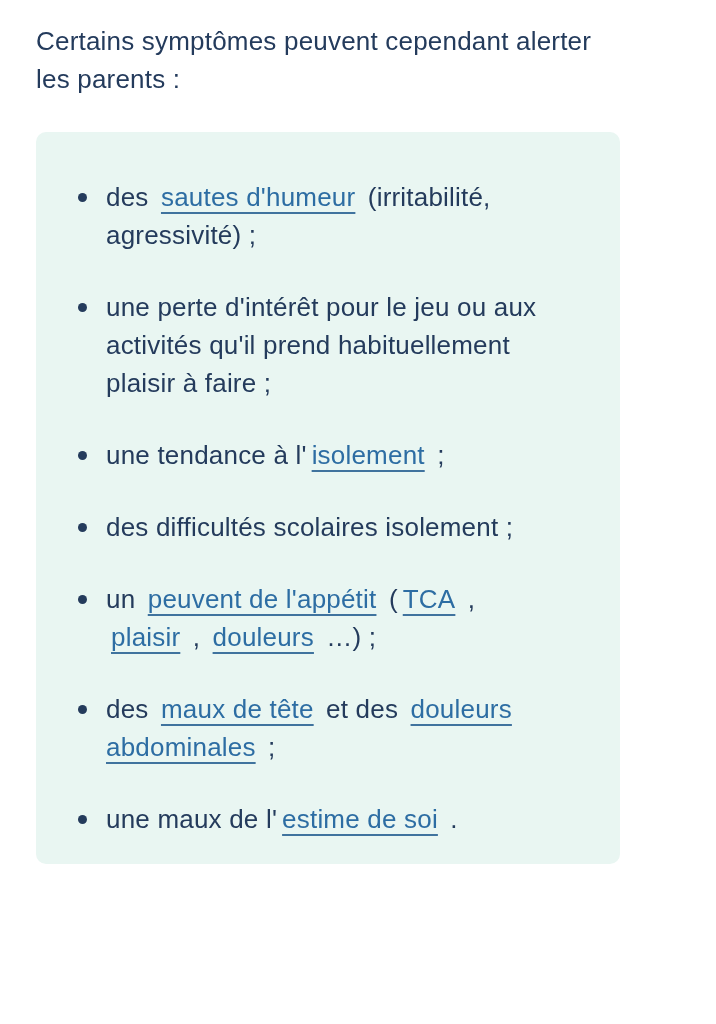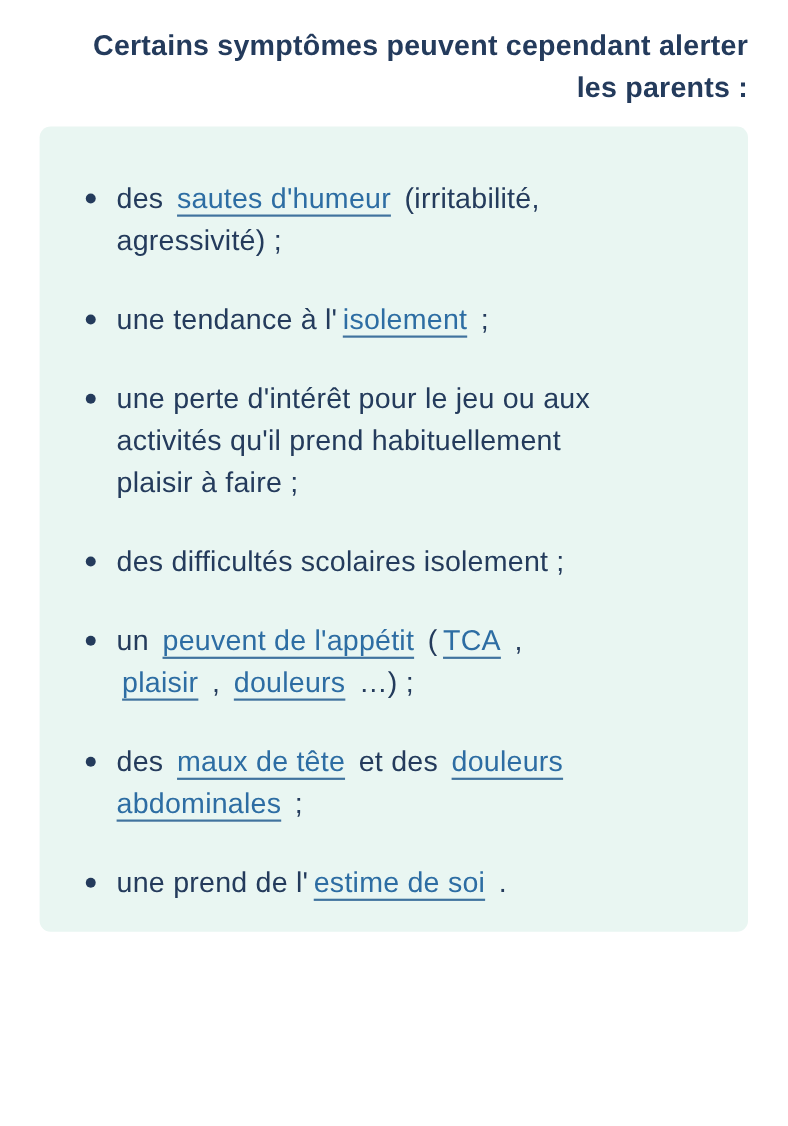--- a/index.html
+++ b/index.html
@@ -15,29 +15,28 @@
     padding: 22px 36px 0 36px;
     font-family: "Liberation Sans", sans-serif;
     font-size: 26px;
     line-height: 38px;
     letter-spacing: 0.2px;
     color: #243b5c;
   }
   .intro {
     margin: 0;
     white-space: pre-wrap;
-    font-weight: 700;
-    text-align: right;
+    font-weight: 400;
   }
   .symptoms-box {
-    margin-top: 17px;
+    margin-top: 34px;
     background: #e9f6f2;
     border-radius: 10px;
     box-sizing: border-box;
-    width: 644px;
+    width: 584px;
     padding: 46px 36px 26px 42px;
   }
   ul.symptom-list {
     margin: 0;
     padding: 0;
     list-style: none;
   }
   ul.symptom-list li {
     position: relative;
     padding-left: 28px;
@@ -68,24 +67,24 @@
 </head>
 <body style="color: rgb(36, 59, 92); background: rgb(255, 255, 255);">
 
 <p class="intro">Certains symptômes peuvent cependant alerter
 les parents :</p>
 
 <div class="symptoms-box" style="background: rgb(233, 246, 242);">
   <ul class="symptom-list">
       <li><span class="bullet-dot"></span><span>des </span><a class="lnk" href="#">sautes d'humeur</a><span> (irritabilité,
 agressivité) ;</span></li>
-      <li><span class="bullet-dot"></span><span>une tendance à l'</span><a class="lnk" href="#">isolement</a><span> ;</span></li>
       <li><span class="bullet-dot"></span><span>une perte d'intérêt pour le jeu ou aux
 activités qu'il prend habituellement
 plaisir à faire ;</span></li>
+      <li><span class="bullet-dot"></span><span>une tendance à l'</span><a class="lnk" href="#">isolement</a><span> ;</span></li>
       <li><span class="bullet-dot"></span><span>des difficultés scolaires isolement ;</span></li>
       <li><span class="bullet-dot"></span><span>un </span><a class="lnk" href="#">peuvent de l'appétit</a><span> (</span><a class="lnk" href="#">TCA</a><span> ,
 </span><a class="lnk" href="#">plaisir</a><span> , </span><a class="lnk" href="#">douleurs</a><span> …) ;</span></li>
       <li><span class="bullet-dot"></span><span>des </span><a class="lnk" href="#">maux de tête</a><span> et des </span><a class="lnk" href="#">douleurs
 abdominales</a><span> ;</span></li>
-      <li><span class="bullet-dot"></span><span>une prend de l'</span><a class="lnk" href="#">estime de soi</a><span> .</span></li>
+      <li><span class="bullet-dot"></span><span>une maux de l'</span><a class="lnk" href="#">estime de soi</a><span> .</span></li>
     </ul>
 </div>
 
 </body></html>

